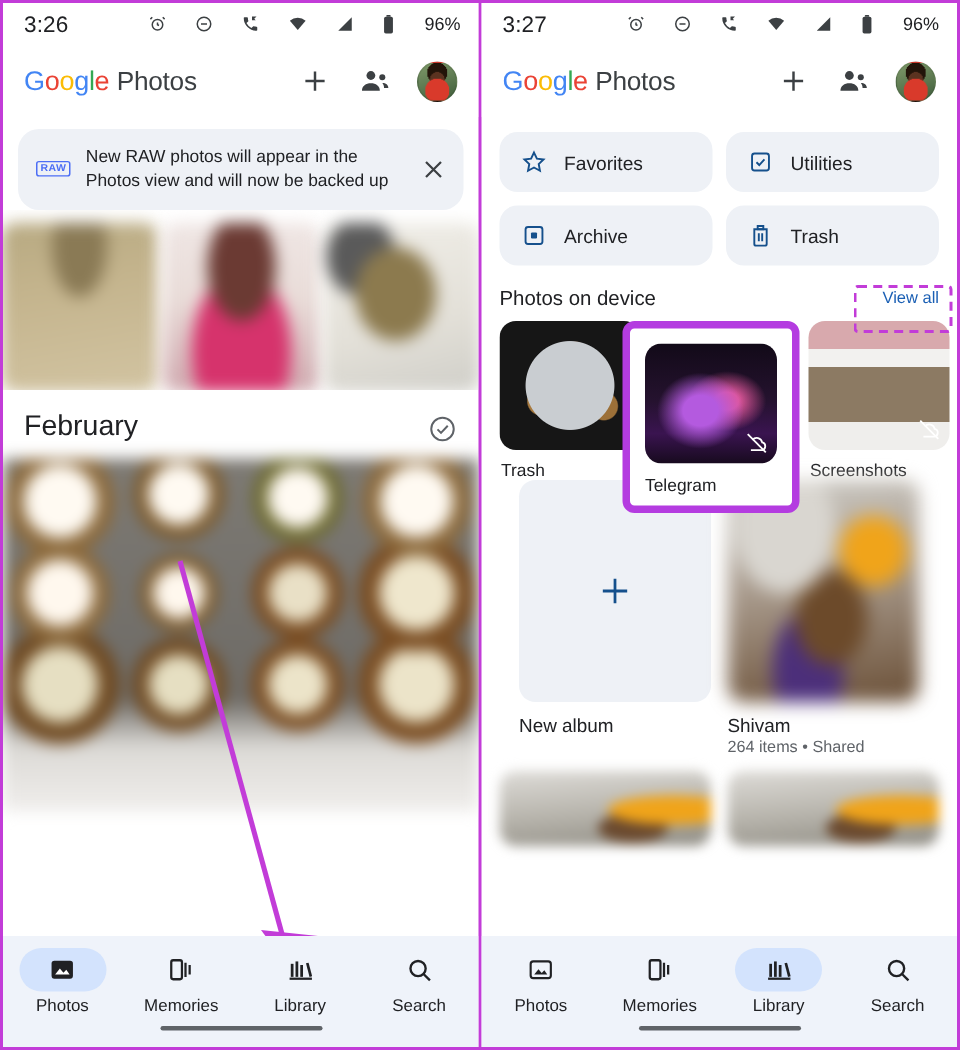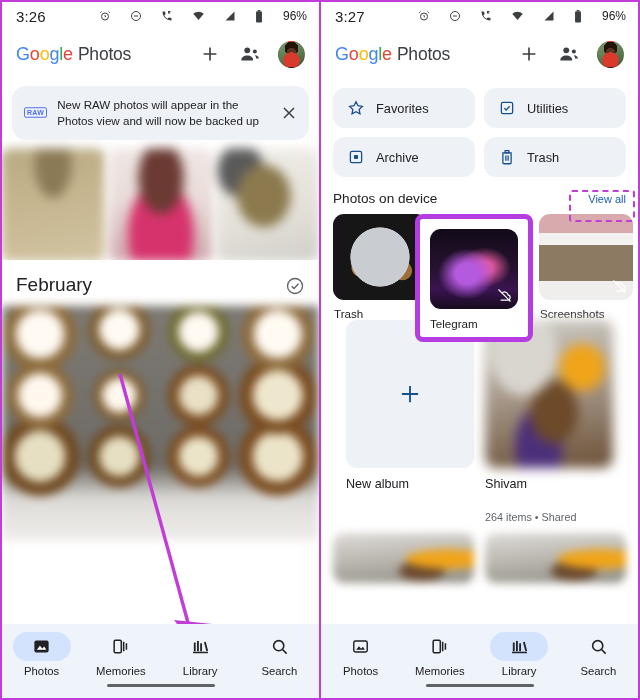--- a/index.html
+++ b/index.html
@@ -139,21 +139,21 @@
   .album-thumb { width:100%; height:148px; border-radius:11px; background:#eef1f6;
     display:flex; align-items:center; justify-content:center; }
   .plus-big { width:26px; height:26px; color:#15508c; }
   .album-photo { filter:blur(6px); background:
       radial-gradient(ellipse at 76% 32%, #f0a41a 0 16%, transparent 17%),
       radial-gradient(ellipse at 30% 22%, #d9d6d0 0 26%, transparent 27%),
       radial-gradient(ellipse at 54% 62%, #6c4a2a 0 24%, transparent 25%),
       radial-gradient(ellipse at 42% 86%, #4c2f7a 0 22%, transparent 23%),
       linear-gradient(170deg,#cfcec9 0%,#a89a8c 46%,#6a4f36 100%); }
   .album-name { font-size:12.6px; color:#202124; margin-top:9px; }
-  .album-meta { font-size:10.8px; color:#5f6368; margin-top:20px; }
+  .album-meta { font-size:10.8px; color:#5f6368; margin-top:1px; }
   .album-row2 { display:grid; grid-template-columns:1fr 1fr; gap:11px; padding:10px 12px 0; }
   .album-thumb2 { width:100%; height:50px; border-radius:11px; filter:blur(4px); background:
       radial-gradient(ellipse at 82% 52%, #f0a41a 0 26%, transparent 27%),
       radial-gradient(ellipse at 63% 76%, #6b4a2f 0 18%, transparent 19%),
       linear-gradient(175deg,#dedcd8 0%,#b8b5ad 52%,#8f8c83 100%); }
 
   
   .anno-box { position:absolute; border:2.5px dashed #c23cd8; border-radius:3px;
     pointer-events:none; }
   .arrow-svg { position:absolute; left:0; top:0; width:320px; height:700px; pointer-events:none; }

